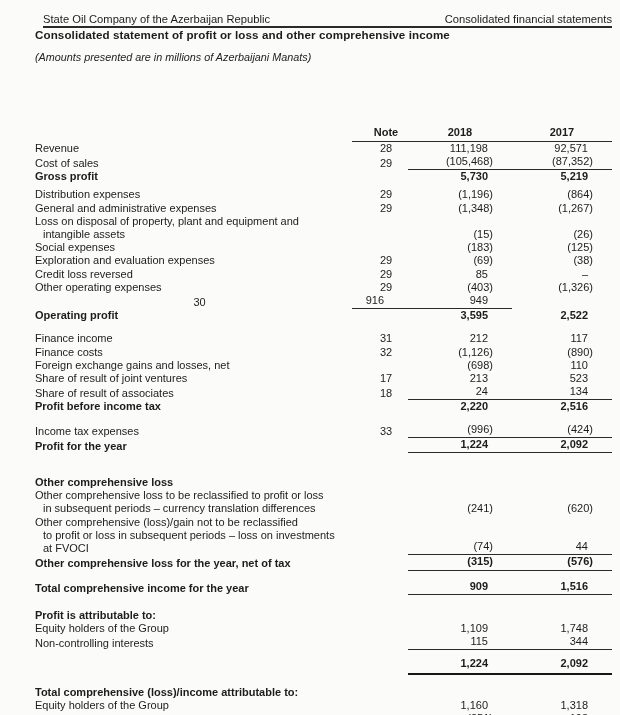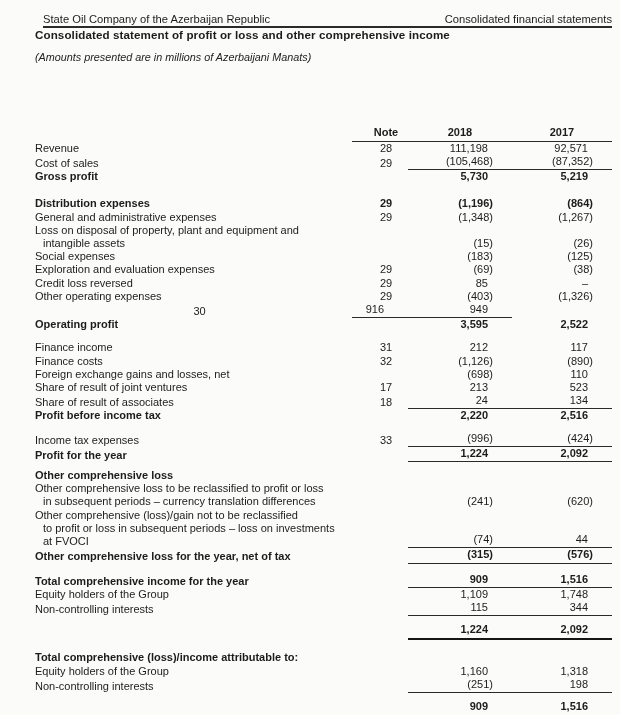--- a/index.html
+++ b/index.html
@@ -110,21 +110,21 @@
     <div class="cell val paren">(87,352)</div>
   </div>
         <div class="row bold">
     <div class="cell label">
             <div>Gross profit</div>
           </div>
     <div class="cell note"></div>
     <div class="cell val">5,730</div>
     <div class="cell val">5,219</div>
   </div>
-        <div class="row" style="margin-top: 14px; font-weight: bold;">
+        <div class="row" style="margin-top: 5px;">
     <div class="cell label">
             <div>Distribution expenses</div>
           </div>
     <div class="cell note">29</div>
     <div class="cell val paren">(1,196)</div>
     <div class="cell val paren">(864)</div>
   </div>
         <div class="row">
     <div class="cell label">
             <div>General and administrative expenses</div>
@@ -244,21 +244,21 @@
     <div class="cell val paren">(424)</div>
   </div>
         <div class="row bold rule-below">
     <div class="cell label">
             <div>Profit for the year</div>
           </div>
     <div class="cell note"></div>
     <div class="cell val">1,224</div>
     <div class="cell val">2,092</div>
   </div>
-        <div class="row bold" style="margin-top: 7px;">
+        <div class="row bold" style="margin-top: 23px;">
     <div class="cell label">
             <div>Other comprehensive loss</div>
           </div>
     <div class="cell note"></div>
     <div class="cell val"></div>
     <div class="cell val"></div>
   </div>
         <div class="row">
     <div class="cell label">
             <div>Other comprehensive loss to be reclassified to profit or loss</div>
@@ -287,20 +287,28 @@
     <div class="cell val paren">(576)</div>
   </div>
         <div class="row bold rule-below" style="margin-top: 9px;">
     <div class="cell label">
             <div>Total comprehensive income for the year</div>
           </div>
     <div class="cell note"></div>
     <div class="cell val">909</div>
     <div class="cell val">1,516</div>
   </div>
+        <div class="row bold" style="margin-top: 14px;">
+    <div class="cell label">
+            <div>Profit is attributable to:</div>
+          </div>
+    <div class="cell note"></div>
+    <div class="cell val"></div>
+    <div class="cell val"></div>
+  </div>
         <div class="row">
     <div class="cell label">
             <div>Equity holders of the Group</div>
           </div>
     <div class="cell note"></div>
     <div class="cell val">1,109</div>
     <div class="cell val">1,748</div>
   </div>
         <div class="row rule-below">
     <div class="cell label">

